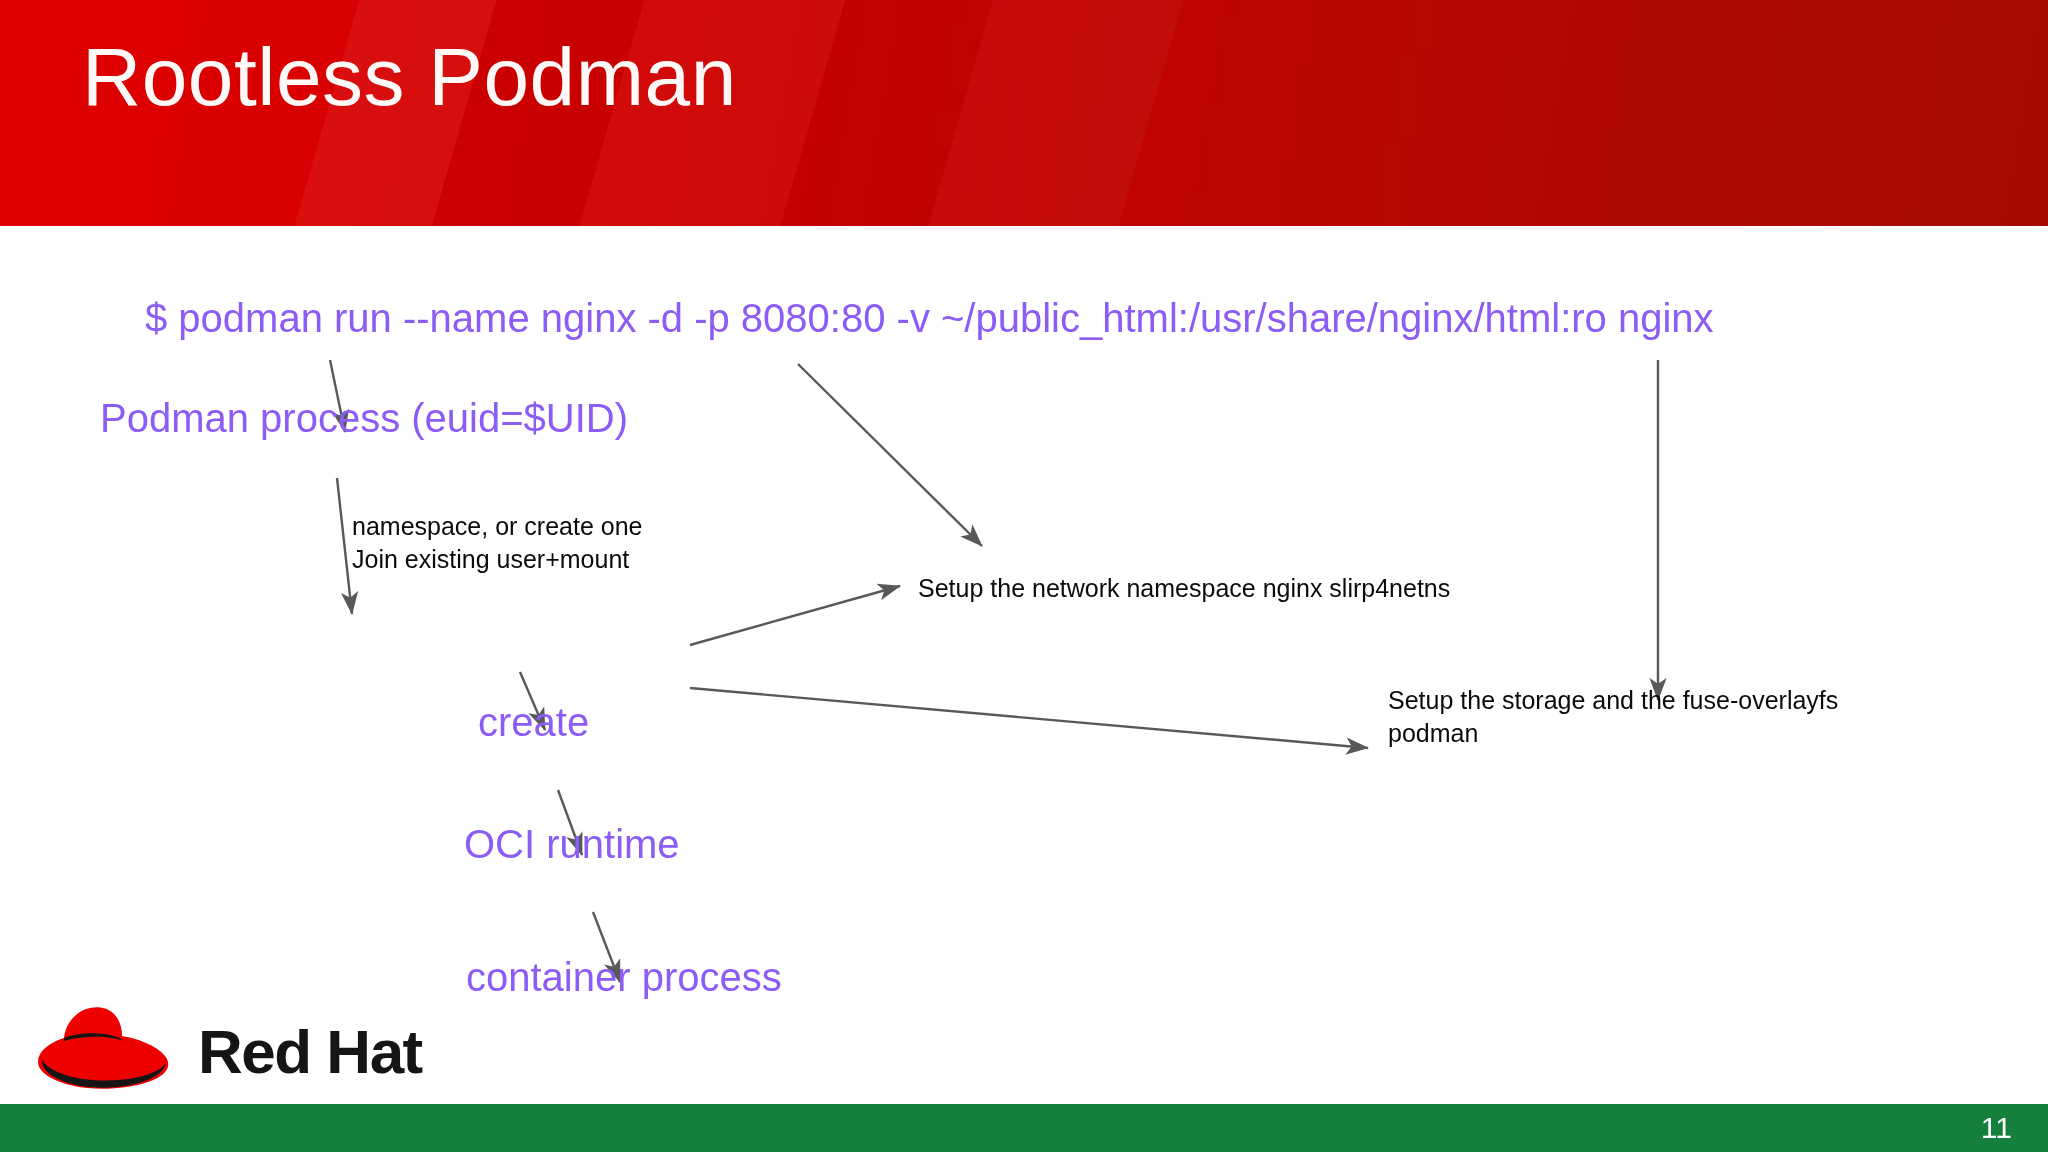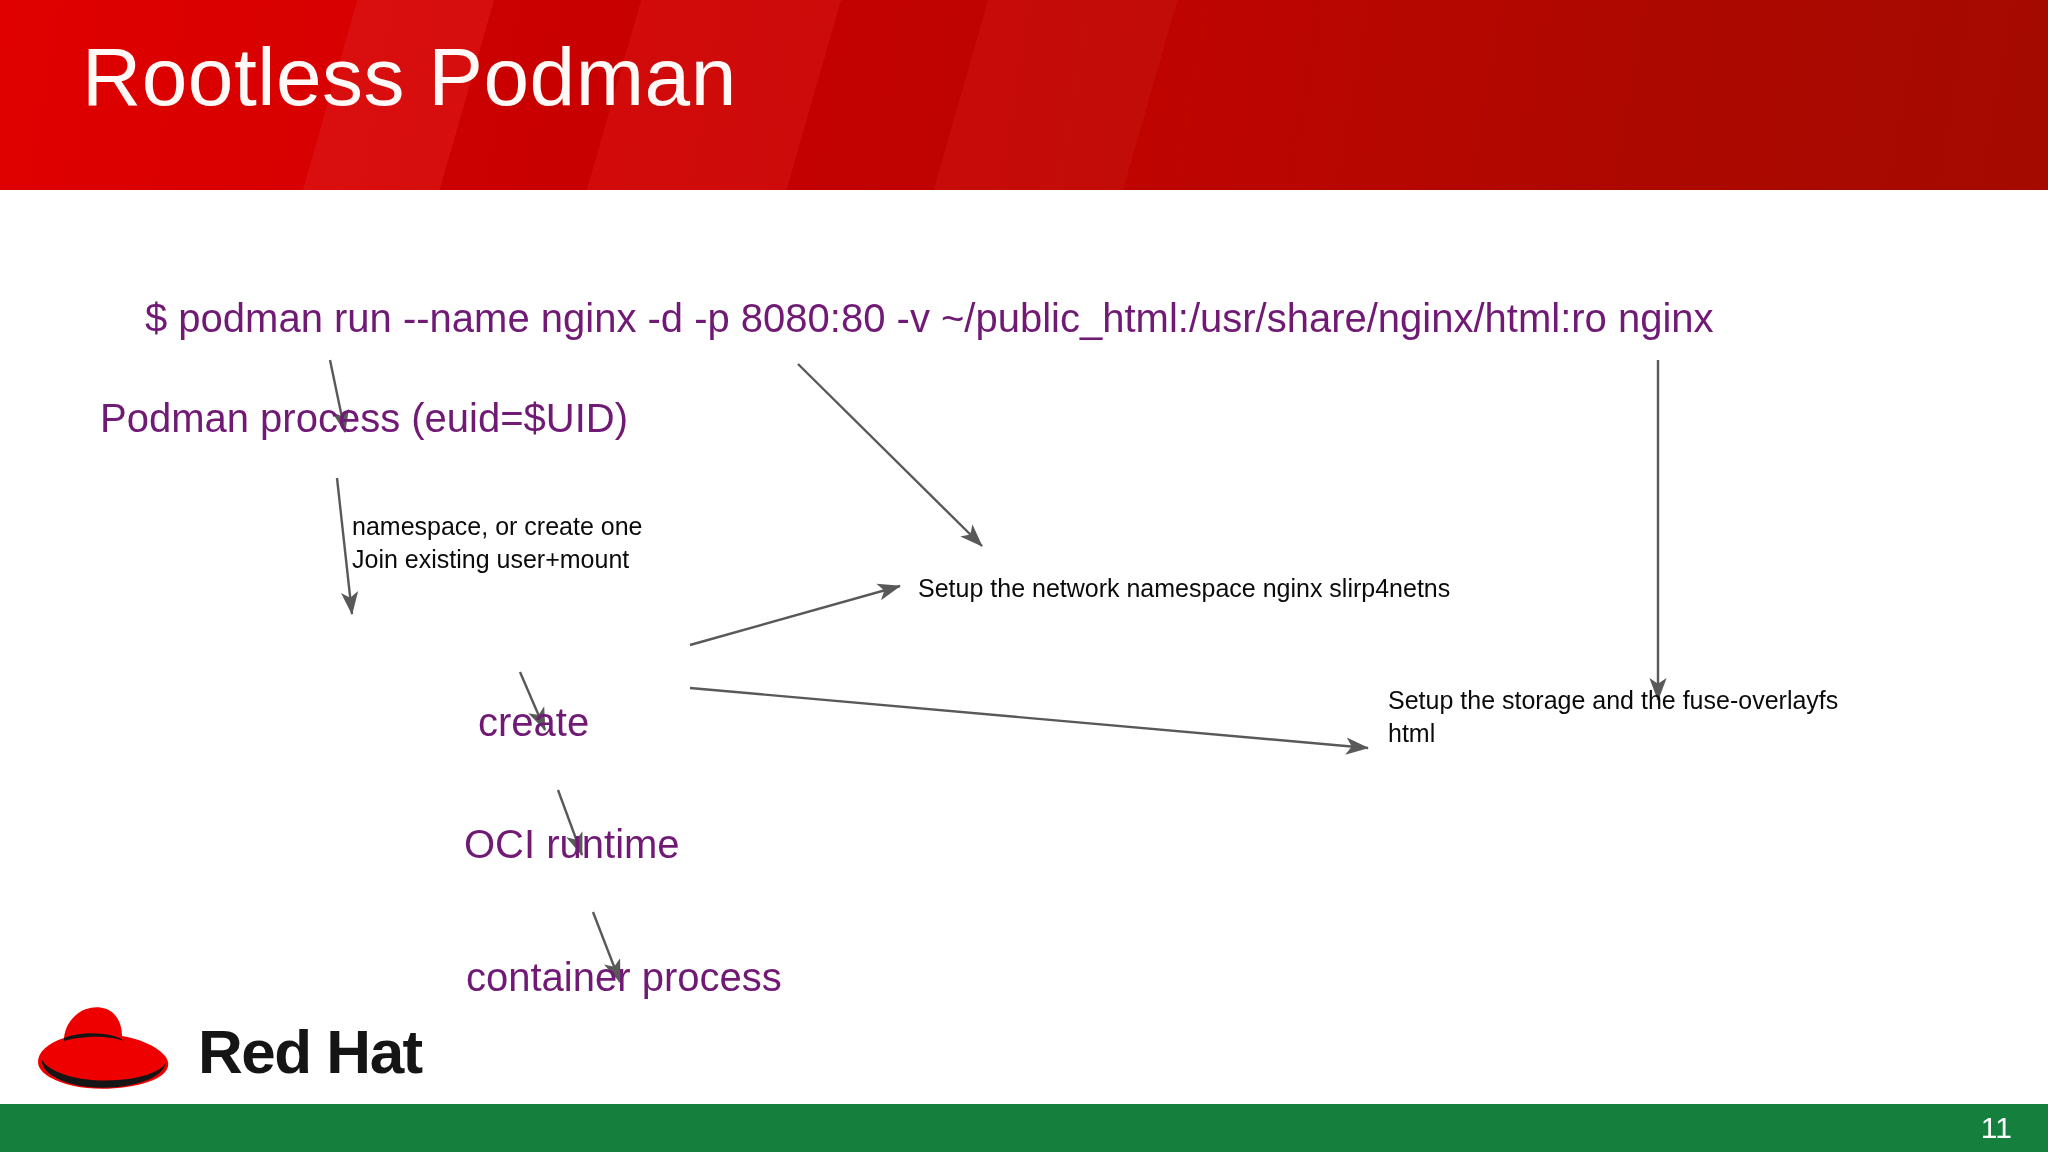--- a/index.html
+++ b/index.html
@@ -16,21 +16,21 @@
     height: 1152px;
     background: #ffffff;
     overflow: hidden;
   }
 
   
   #header {
     position: absolute;
     left: 0; top: 0;
     width: 2048px;
-    height: 190px;
+    height: 226px;
     background:
       linear-gradient(106deg,
         rgba(255,255,255,0.00) 0%,
         rgba(255,255,255,0.00) 17%,
         rgba(255,255,255,0.055) 17%,
         rgba(255,255,255,0.055) 23.5%,
         rgba(0,0,0,0.045) 23.5%,
         rgba(0,0,0,0.045) 30.5%,
         rgba(255,255,255,0.04) 30.5%,
         rgba(255,255,255,0.04) 40%,
@@ -56,21 +56,21 @@
   svg#arrows {
     position: absolute;
     left: 0; top: 0;
     width: 2048px;
     height: 1152px;
     pointer-events: none;
   }
 
   .node {
     position: absolute;
-    color: #701a75;
+    color: #8b5cf6;
     white-space: nowrap;
     font-weight: 400;
   }
   .cmdline   { font-size: 40px; left: 145px; top: 296px; }
   .n-euid-uid{ font-size: 40px; left: 100px; top: 396px; }
   .n-euid-0  { font-size: 40px; left: 228px; top: 594px; }
   .n-conmon  { font-size: 40px; left: 478px; top: 700px; }
   .n-oci     { font-size: 40px; left: 464px; top: 822px; }
   .n-cproc   { font-size: 40px; left: 466px; top: 955px; }
 
@@ -169,21 +169,21 @@
 
   <div class="annot a-join">
     <div>namespace, or create one</div>
     <div>Join existing user+mount</div>
   </div>
 
   <div class="annot a-net">Setup the network namespace nginx slirp4netns</div>
 
   <div class="annot a-storage">
     <div>Setup the storage and the fuse-overlayfs</div>
-    <div>html</div>
+    <div>podman</div>
   </div>
 
   <div id="logo">
     <svg width="150" height="96" viewBox="0 0 150 96" xmlns="http://www.w3.org/2000/svg">
       <path d="M44 13 C54 4, 72 2, 82 12 C88 18, 90 27, 90 34
                C104 36, 124 43, 133 54 C141 64, 134 74, 116 80
                C96 87, 64 89, 42 84 C20 79, 6 70, 6 60
                C6 50, 16 41, 32 36 C33 27, 37 19, 44 13 Z" fill="#ee0000"></path>
       <path d="M10 58 C16 68, 36 76, 60 78 C86 80, 112 76, 126 68
                C131 65, 134 62, 134 59 C134 65, 130 71, 118 77

